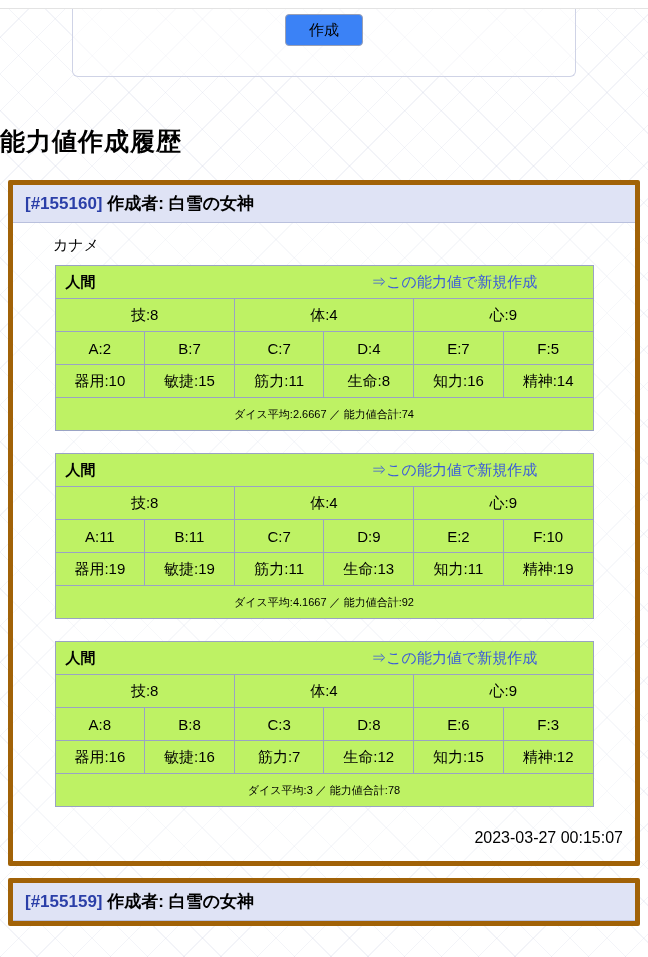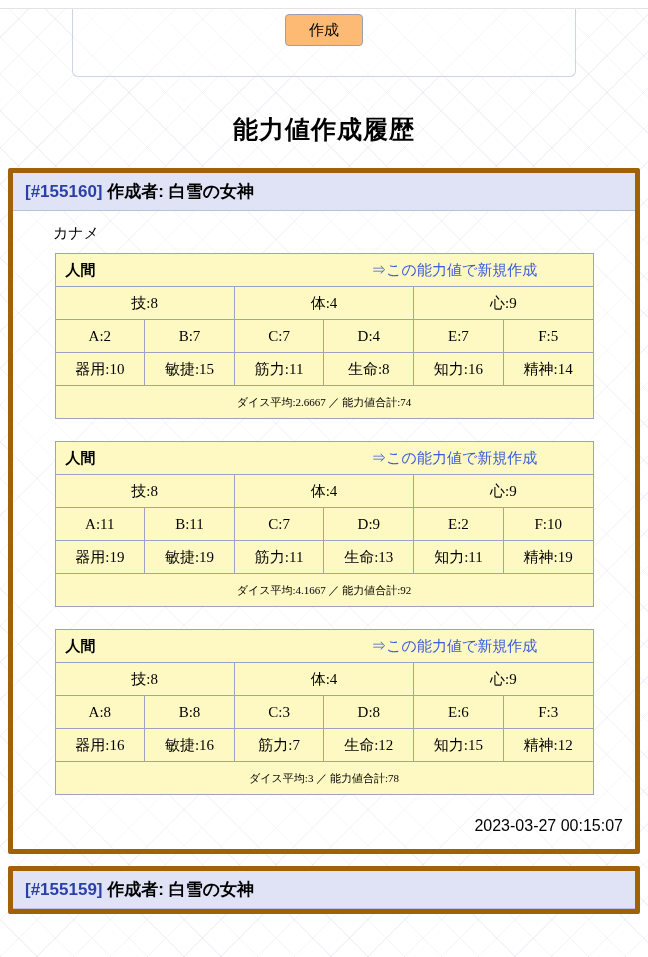--- a/index.html
+++ b/index.html
@@ -45,41 +45,40 @@
   .create-btn {
     position: absolute;
     left: 50%;
     transform: translateX(-50%);
     top: 5px;
     width: 78px;
     height: 32px;
     line-height: 30px;
     text-align: center;
     font-size: 15px;
-    background: #fdba74;
+    background: #3b82f6;
     border: 1px solid #9aa0b4;
     border-radius: 4px;
     color: #000;
     cursor: pointer;
     font-family: "Liberation Sans", sans-serif;
     padding: 0;
   }
   .top-strip {
     height: 8px;
     border-bottom: 1px solid #e3e3e3;
     background: #ffffff;
     position: relative;
     z-index: 2;
   }
 
   h1.history-title {
-    text-align: center;
     font-size: 25px;
     font-weight: bold;
-    margin: 36px 0 22px 0;
+    margin: 48px 0 22px 0;
     letter-spacing: 1px;
   }
 
   
   .entry {
     margin: 0 8px 12px 8px;
     border: 5px solid #a16207;
     border-radius: 2px;
     background: rgba(255,255,255,0.35);
     overflow: hidden;
@@ -104,23 +103,22 @@
     font-size: 15px;
     margin: 5px 0 10px 40px;
   }
 
   
   .stat-block {
     width: 539px;
     margin: 0 auto 22px auto;
     border: 1px solid #9aa3c4;
     border-collapse: collapse;
-    background: #fef9c3;
+    background: #bef264;
     table-layout: fixed;
-    font-family: Liberation Serif, serif;
   }
   .stat-block td {
     border: 1px solid #9aa3c4;
     text-align: center;
     font-size: 15px;
     height: 28px;
     padding: 2px 2px;
   }
   .stat-block tr.row-title td {
     border-left: none;

